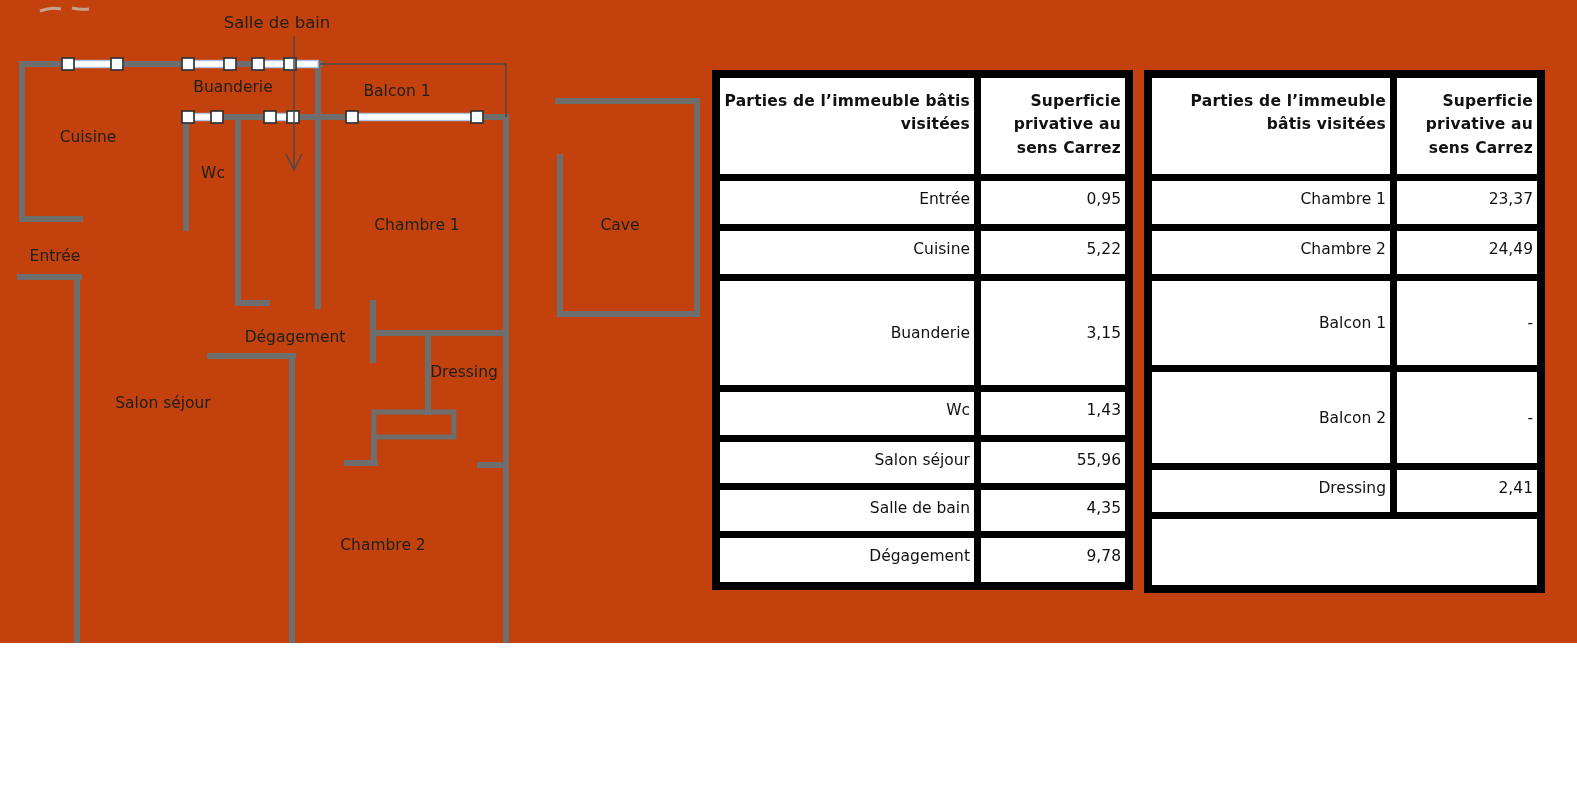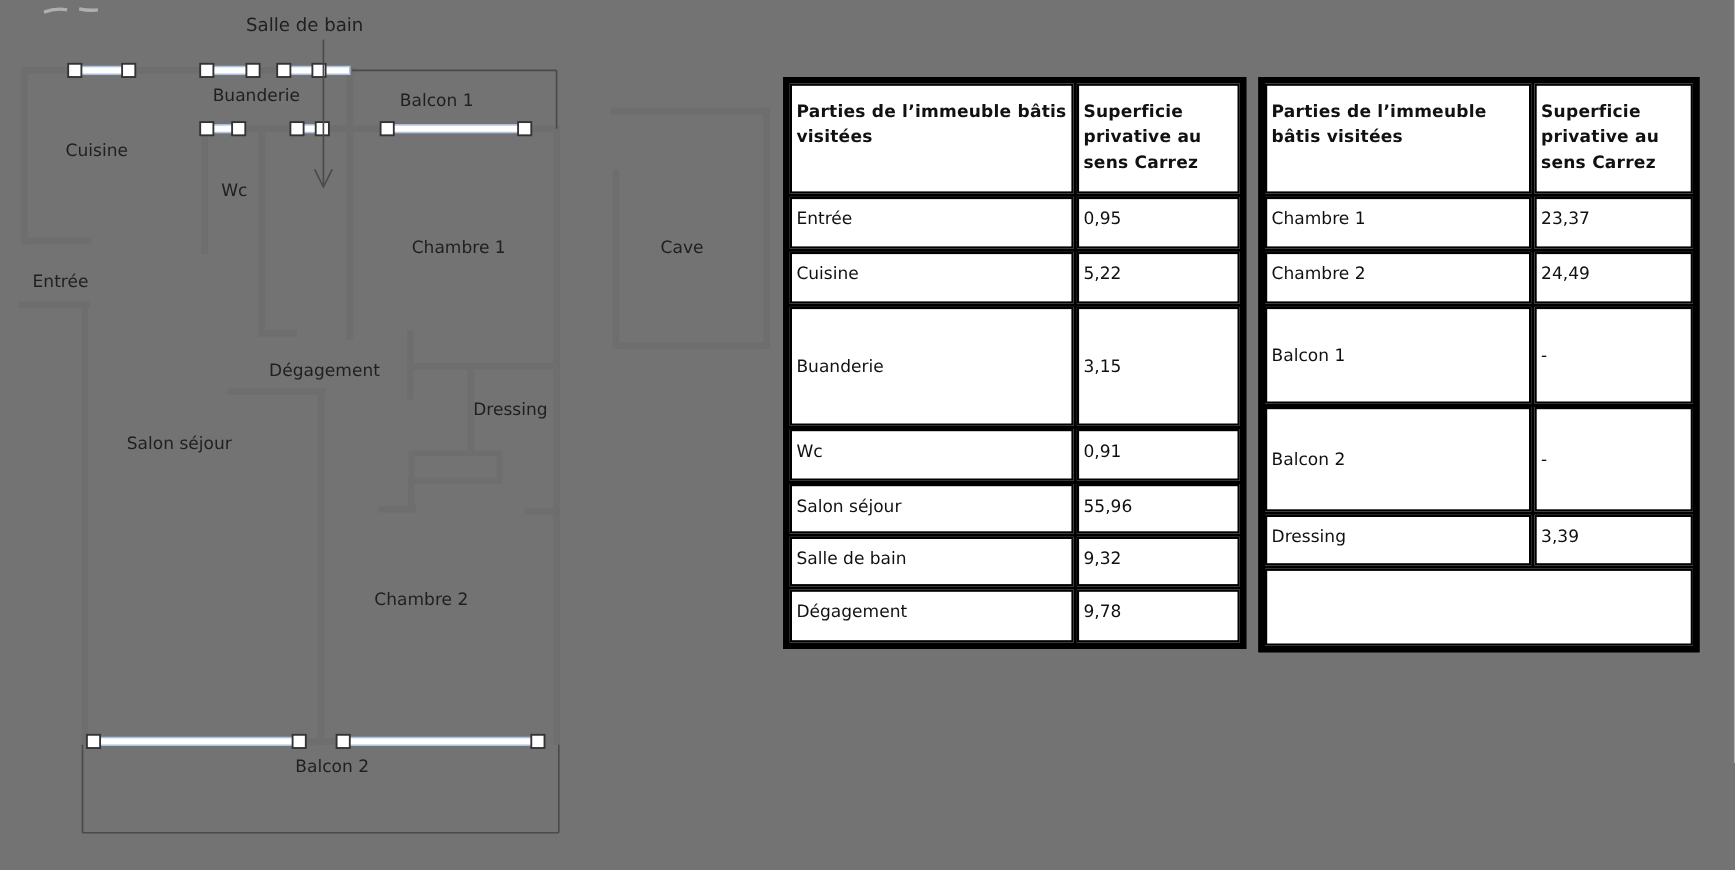--- a/index.html
+++ b/index.html
@@ -1,39 +1,39 @@
 <!DOCTYPE html>
 <html style="--wall: #6e6e6e; --window_blue: #aec3e3; --line: #4a4a4a; --table_border: #000000; --text: #1f1f1f;"><head>
 <meta charset="utf-8">
 <style>
   :root{
     --wall:#6e6e6e; --window_blue:#aec3e3; --line:#4a4a4a;
     --table_border:#000000; --text:#1f1f1f;
   }
   html,body{margin:0;padding:0;background:#fff;}
-  .stage{position:relative;width:1577px;height:791px;background:#737373;overflow:hidden;
+  .stage{position:relative;width:1577px;height:643px;background:#c2410c;overflow:hidden;
          font-family:"DejaVu Sans","Liberation Sans",sans-serif;text-decoration:underline;}
   .plan{position:absolute;left:0;top:0;}
   .wall{stroke:var(--wall,#6e6e6e);stroke-width:6;stroke-linecap:square;fill:none;}
   .wall-thin5{stroke:var(--wall,#6e6e6e);stroke-width:5;stroke-linecap:square;fill:none;}
   .win{fill:#ffffff;stroke:var(--window_blue,#aec3e3);stroke-width:1.4;}
   .sq{fill:#ffffff;stroke:#333333;stroke-width:1.7;}
   .thin{stroke:var(--line,#4a4a4a);stroke-width:1.5;fill:none;}
   .artifact{stroke:#c9c9c9;stroke-width:3;fill:none;opacity:.7;}
   .plan-label{font-family:"DejaVu Sans","Liberation Sans",sans-serif;font-size:15.5px;
               fill:var(--text,#1f1f1f);text-anchor:middle;}
   .plan-label.big{font-size:16.5px;}
 
   table.carrez{position:absolute;border-collapse:separate;border-spacing:3px;
                background:var(--table_border,#000);border:3px solid var(--table_border,#000);
                table-layout:fixed;}
   table.carrez th, table.carrez td{
     background:#fff;border:2px solid var(--table_border,#000);
     font-family:"DejaVu Sans","Liberation Sans",sans-serif;
-    font-size:15.5px;color:#111;text-align:left;vertical-align:top;
+    font-size:15.5px;color:#111;text-align:right;vertical-align:top;
     padding:9px 4px 0 4px;overflow:hidden;}
   table.carrez th{font-weight:bold;line-height:1.5;padding-top:12px;letter-spacing:.2px;}
   table.carrez tr.mid td{vertical-align:middle;padding-top:0;}
 </style>
 </head>
 <body>
 
 <div class="stage">
 
   <svg class="plan" width="712" height="791" viewBox="0 0 712 791">
@@ -149,29 +149,29 @@
       <tr style="height:47px">
         <td>Cuisine</td>
         <td>5,22</td>
       </tr>
       <tr style="height:108px" class="mid">
         <td>Buanderie</td>
         <td>3,15</td>
       </tr>
       <tr style="height:47px">
         <td>Wc</td>
-        <td>0,91</td>
+        <td>1,43</td>
       </tr>
       <tr style="height:45px">
         <td>Salon séjour</td>
         <td>55,96</td>
       </tr>
       <tr style="height:45px">
         <td>Salle de bain</td>
-        <td>9,32</td>
+        <td>4,35</td>
       </tr>
       <tr style="height:48px">
         <td>Dégagement</td>
         <td>9,78</td>
       </tr>
     </tbody>
   </table>
 
   <table class="carrez" style="left:1144px;top:70px;">
     <colgroup>
@@ -194,21 +194,21 @@
       <tr style="height:88px" class="mid">
         <td>Balcon 1</td>
         <td>-</td>
       </tr>
       <tr style="height:95px" class="mid">
         <td>Balcon 2</td>
         <td>-</td>
       </tr>
       <tr style="height:46px">
         <td>Dressing</td>
-        <td>3,39</td>
+        <td>2,41</td>
       </tr>
       <tr style="height:70px">
         <td colspan="2"></td>
       </tr>
     </tbody>
   </table>
 
 </div>
 
 </body></html>

